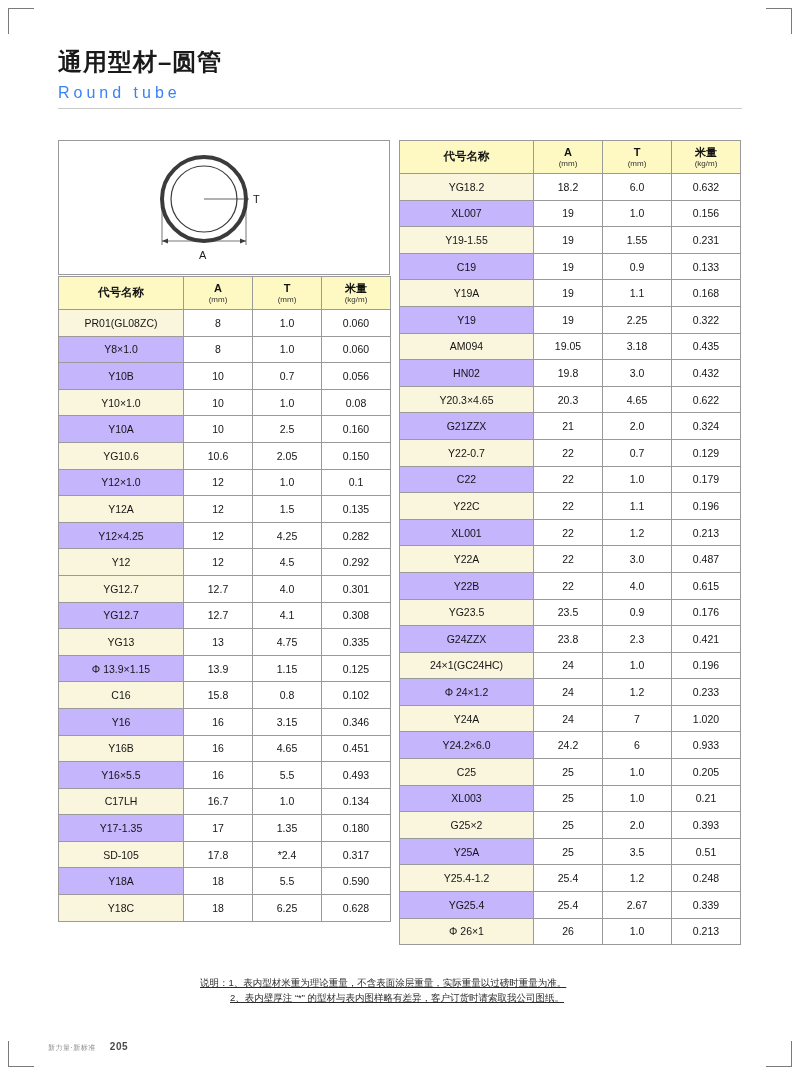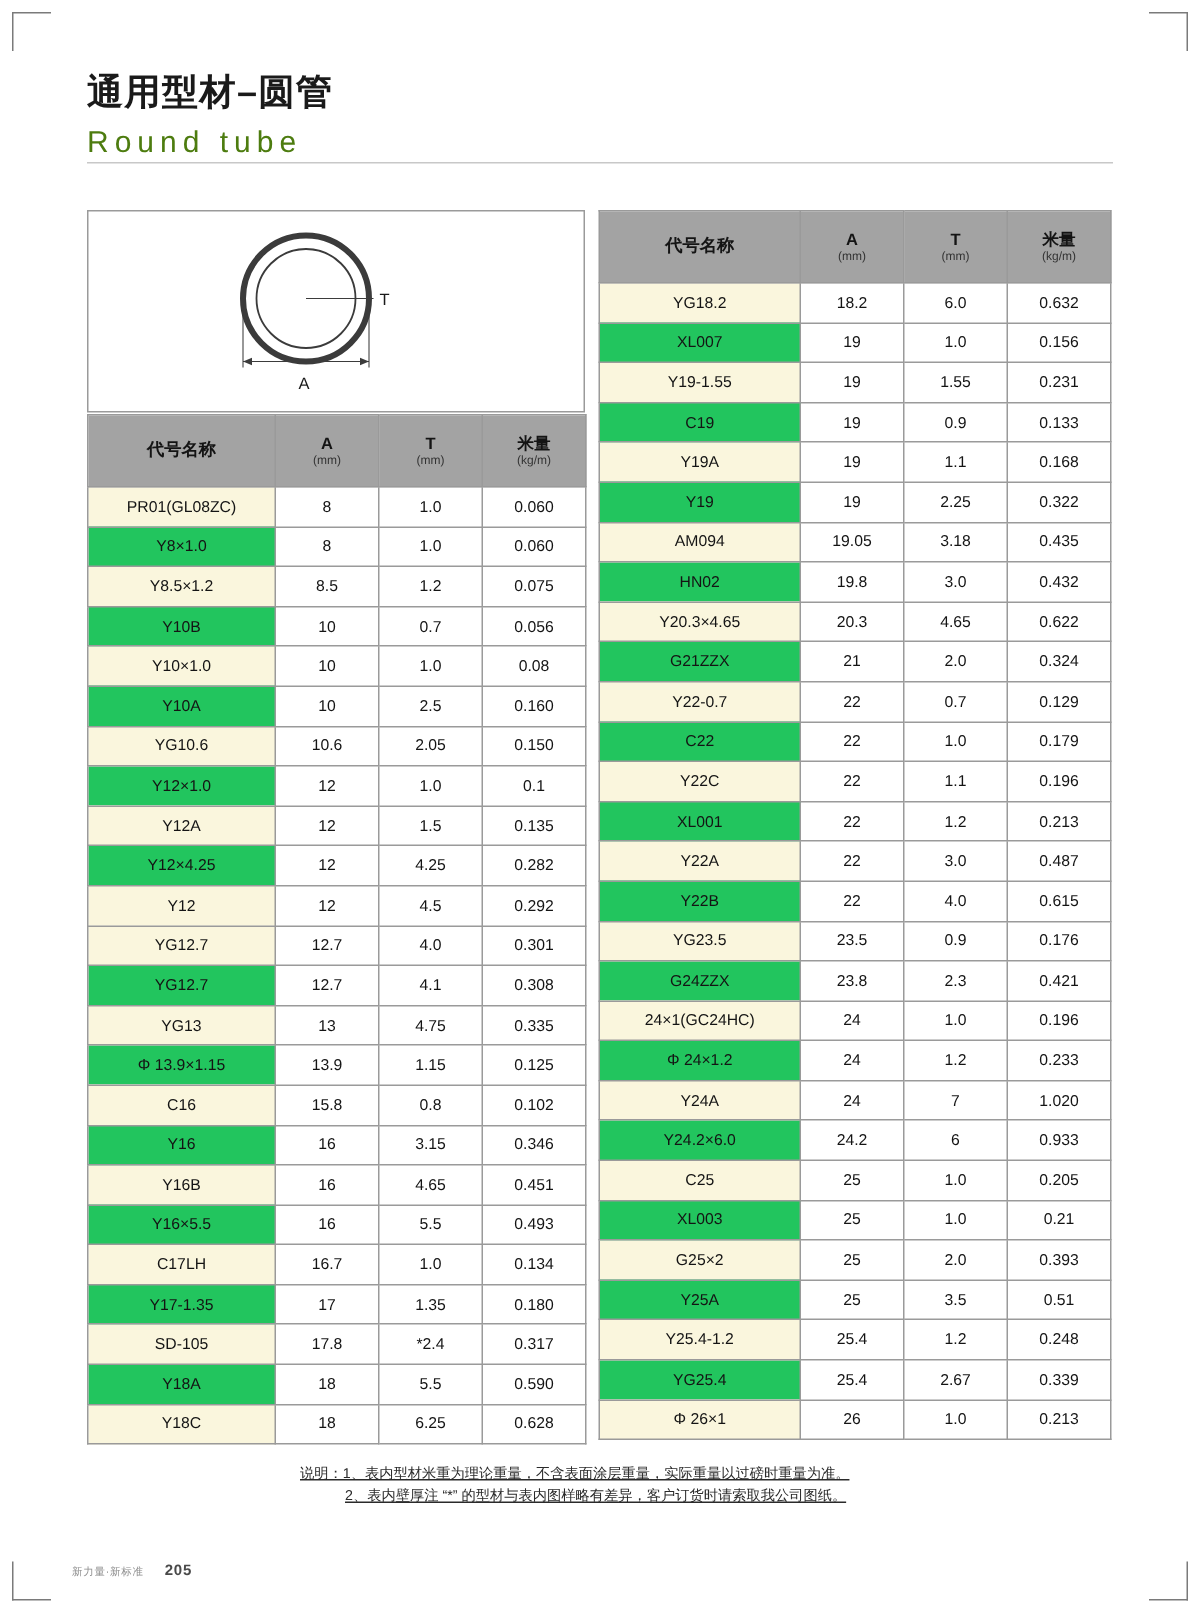--- a/index.html
+++ b/index.html
@@ -38,22 +38,22 @@
     width: 684px;
   }
   .title-cn {
     font-size: 24px;
     font-weight: bold;
     color: #1a1a1a;
     letter-spacing: 1px;
     line-height: 1.2;
   }
   .title-en {
-    font-size: 20px;
-    color: #4d7c0f;
+    font-size: 16px;
+    color: #3b82f6;
     letter-spacing: 4px;
     margin-top: 7px;
     font-family: "Liberation Sans", sans-serif;
   }
   .header-rule {
     position: absolute;
     left: 58px;
     top: 108px;
     width: 684px;
     height: 1px;
@@ -81,42 +81,42 @@
   }
   table td, table th {
     border: 1px solid #9a9a9a;
     text-align: center;
     vertical-align: middle;
     padding: 0;
     height: 26.6px;
     font-weight: normal;
   }
   .hdr td {
-    background: #a3a3a3;
-    height: 48px;
+    background: #fef9c3;
+    height: 33px;
     line-height: 1.15;
   }
   .hdr .sub {
     display: block;
     font-size: 8px;
     color: #333;
   }
   .hdr .main {
     display: block;
     font-size: 11.5px;
     font-weight: bold;
   }
   .hdr .main-small {
     display: block;
     font-size: 11px;
     font-weight: bold;
   }
   .code-cell { font-size: 10.5px; }
   .row-y td.code-cell { background: #faf6dd; }
-  .row-g td.code-cell { background: #22c55e; }
+  .row-g td.code-cell { background: #c4b5fd; }
   .row-y td.num { background: #ffffff; }
   .row-g td.num { background: #ffffff; }
 
   .left-table {
     position: absolute;
     left: 58px;
     top: 276px;
     width: 332px;
   }
   .right-table {
@@ -218,26 +218,20 @@
           <td class="num">8</td>
           <td class="num">1.0</td>
           <td class="num">0.060</td>
         </tr>
         <tr class="row-g">
           <td class="code-cell">Y8×1.0</td>
           <td class="num">8</td>
           <td class="num">1.0</td>
           <td class="num">0.060</td>
         </tr>
-        <tr class="row-y">
-          <td class="code-cell">Y8.5×1.2</td>
-          <td class="num">8.5</td>
-          <td class="num">1.2</td>
-          <td class="num">0.075</td>
-        </tr>
         <tr class="row-g">
           <td class="code-cell">Y10B</td>
           <td class="num">10</td>
           <td class="num">0.7</td>
           <td class="num">0.056</td>
         </tr>
         <tr class="row-y">
           <td class="code-cell">Y10×1.0</td>
           <td class="num">10</td>
           <td class="num">1.0</td>

